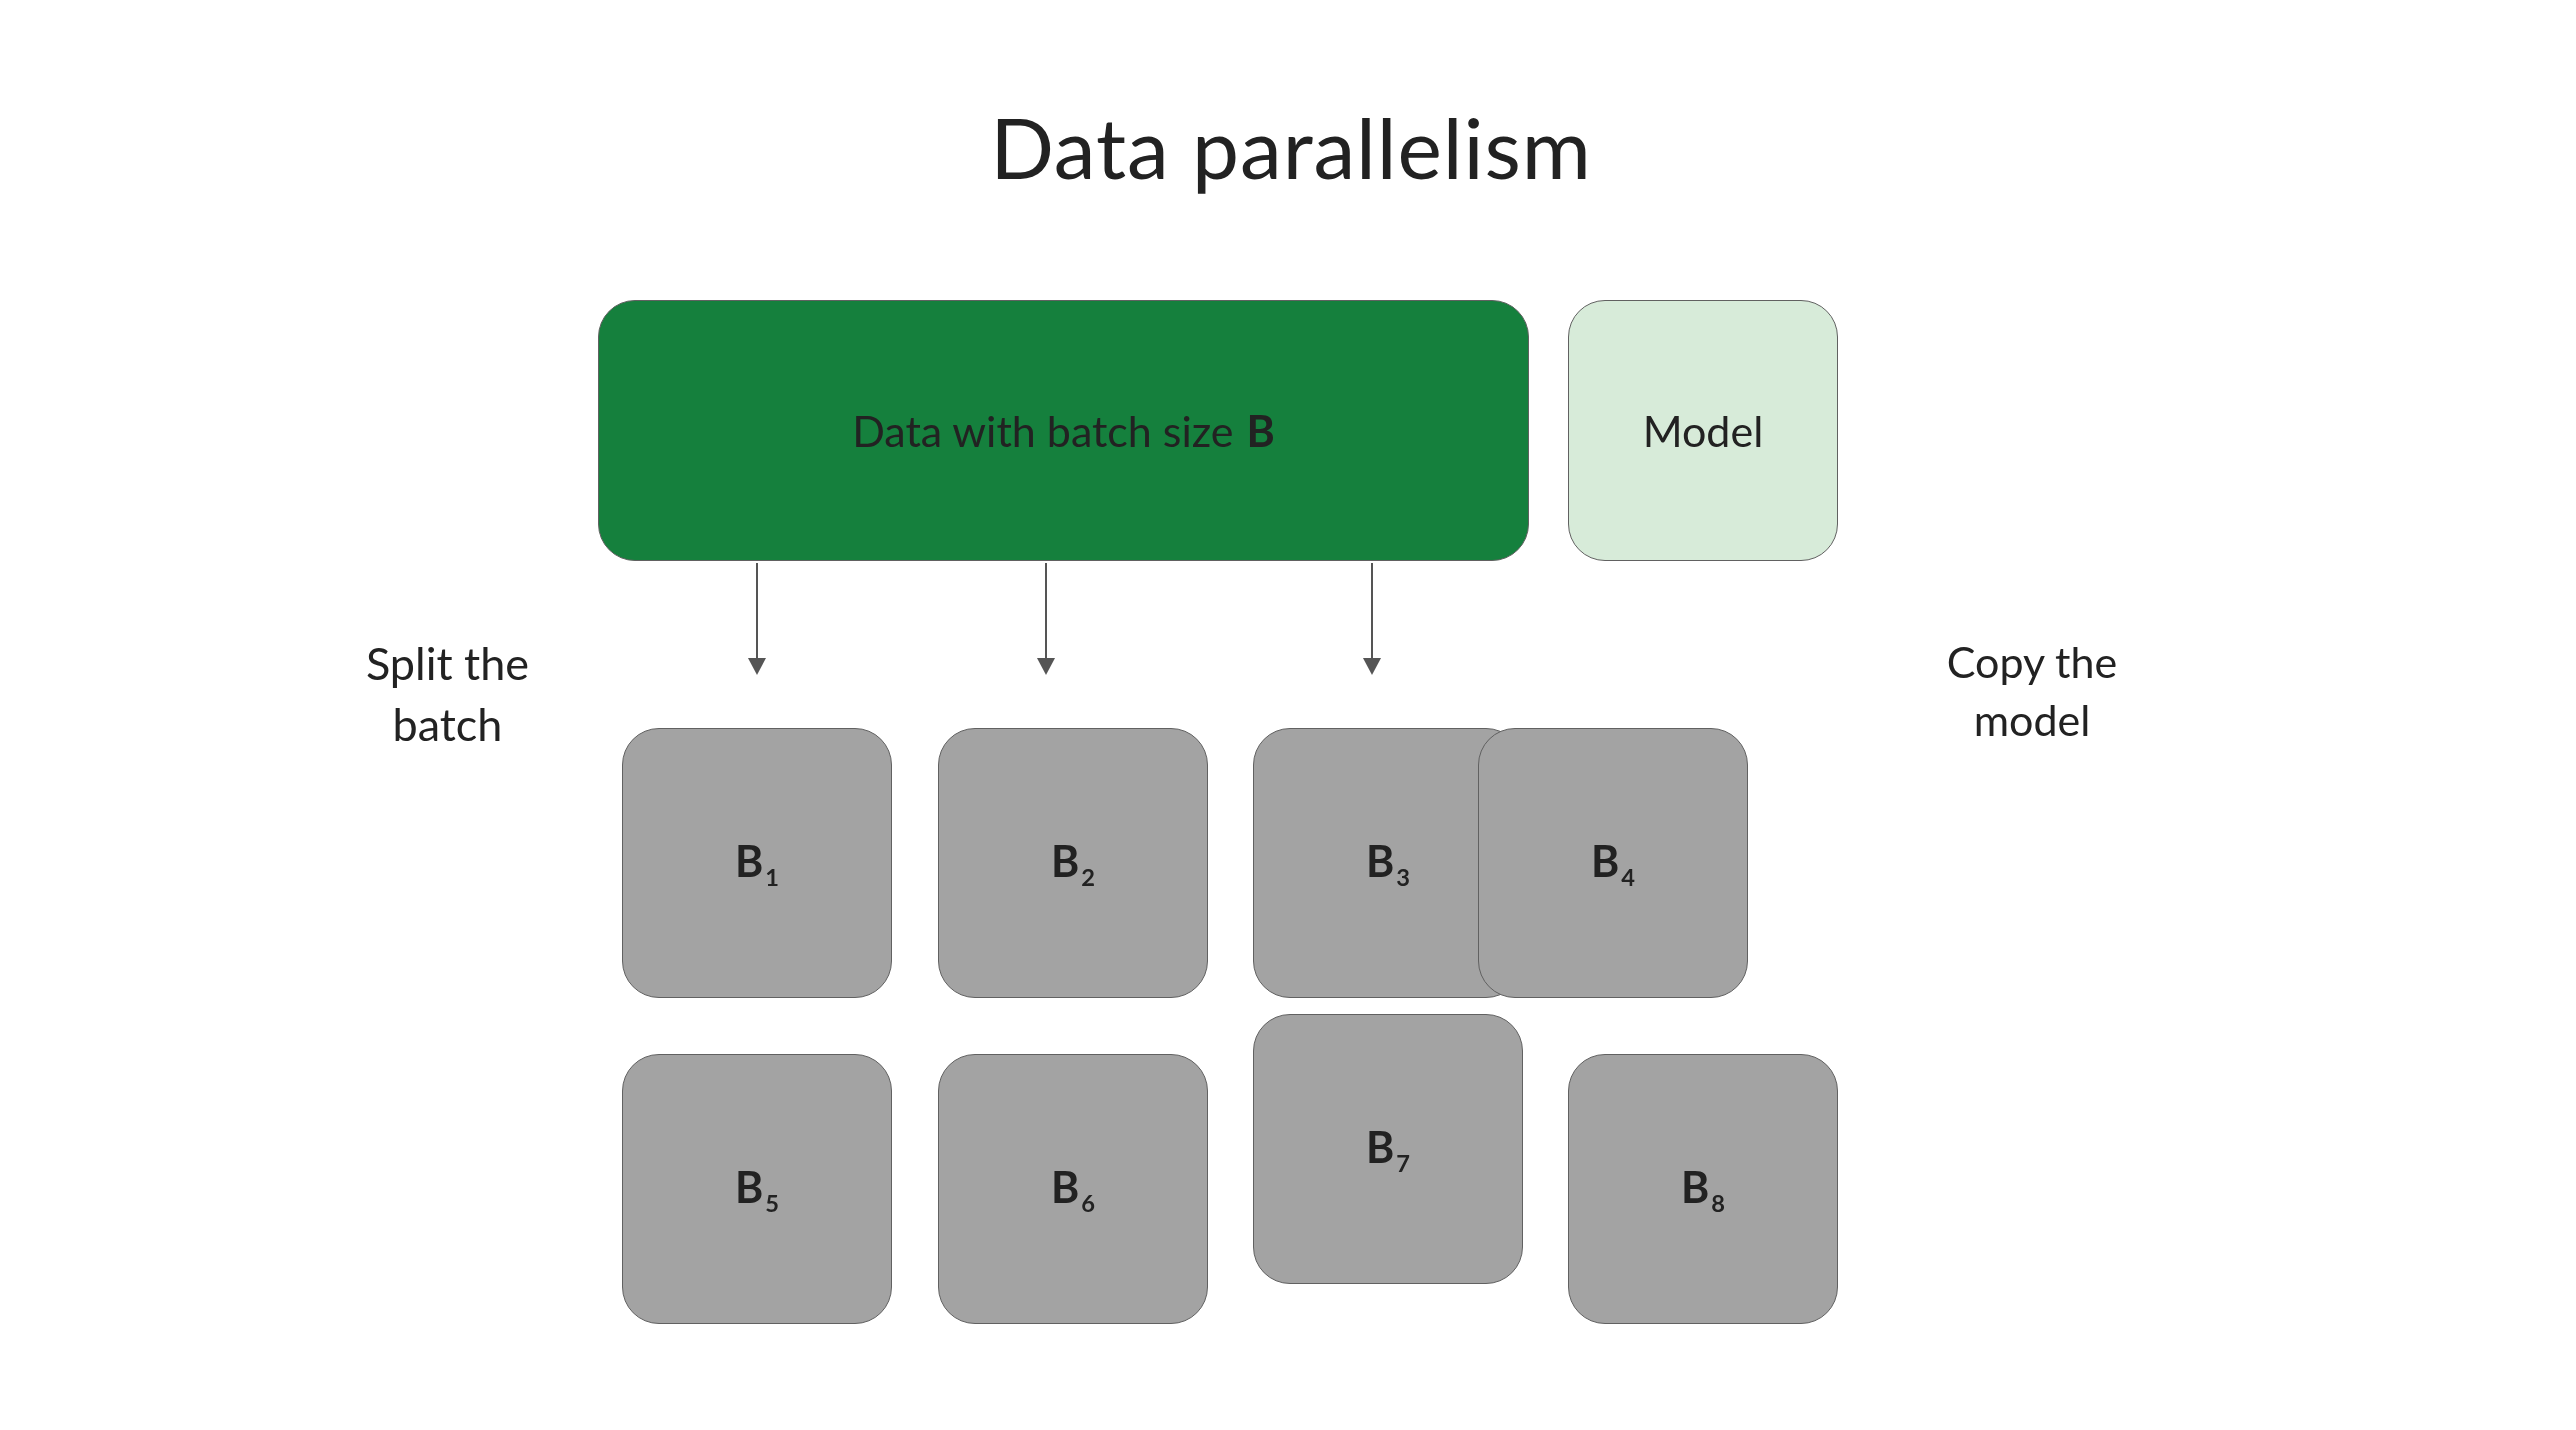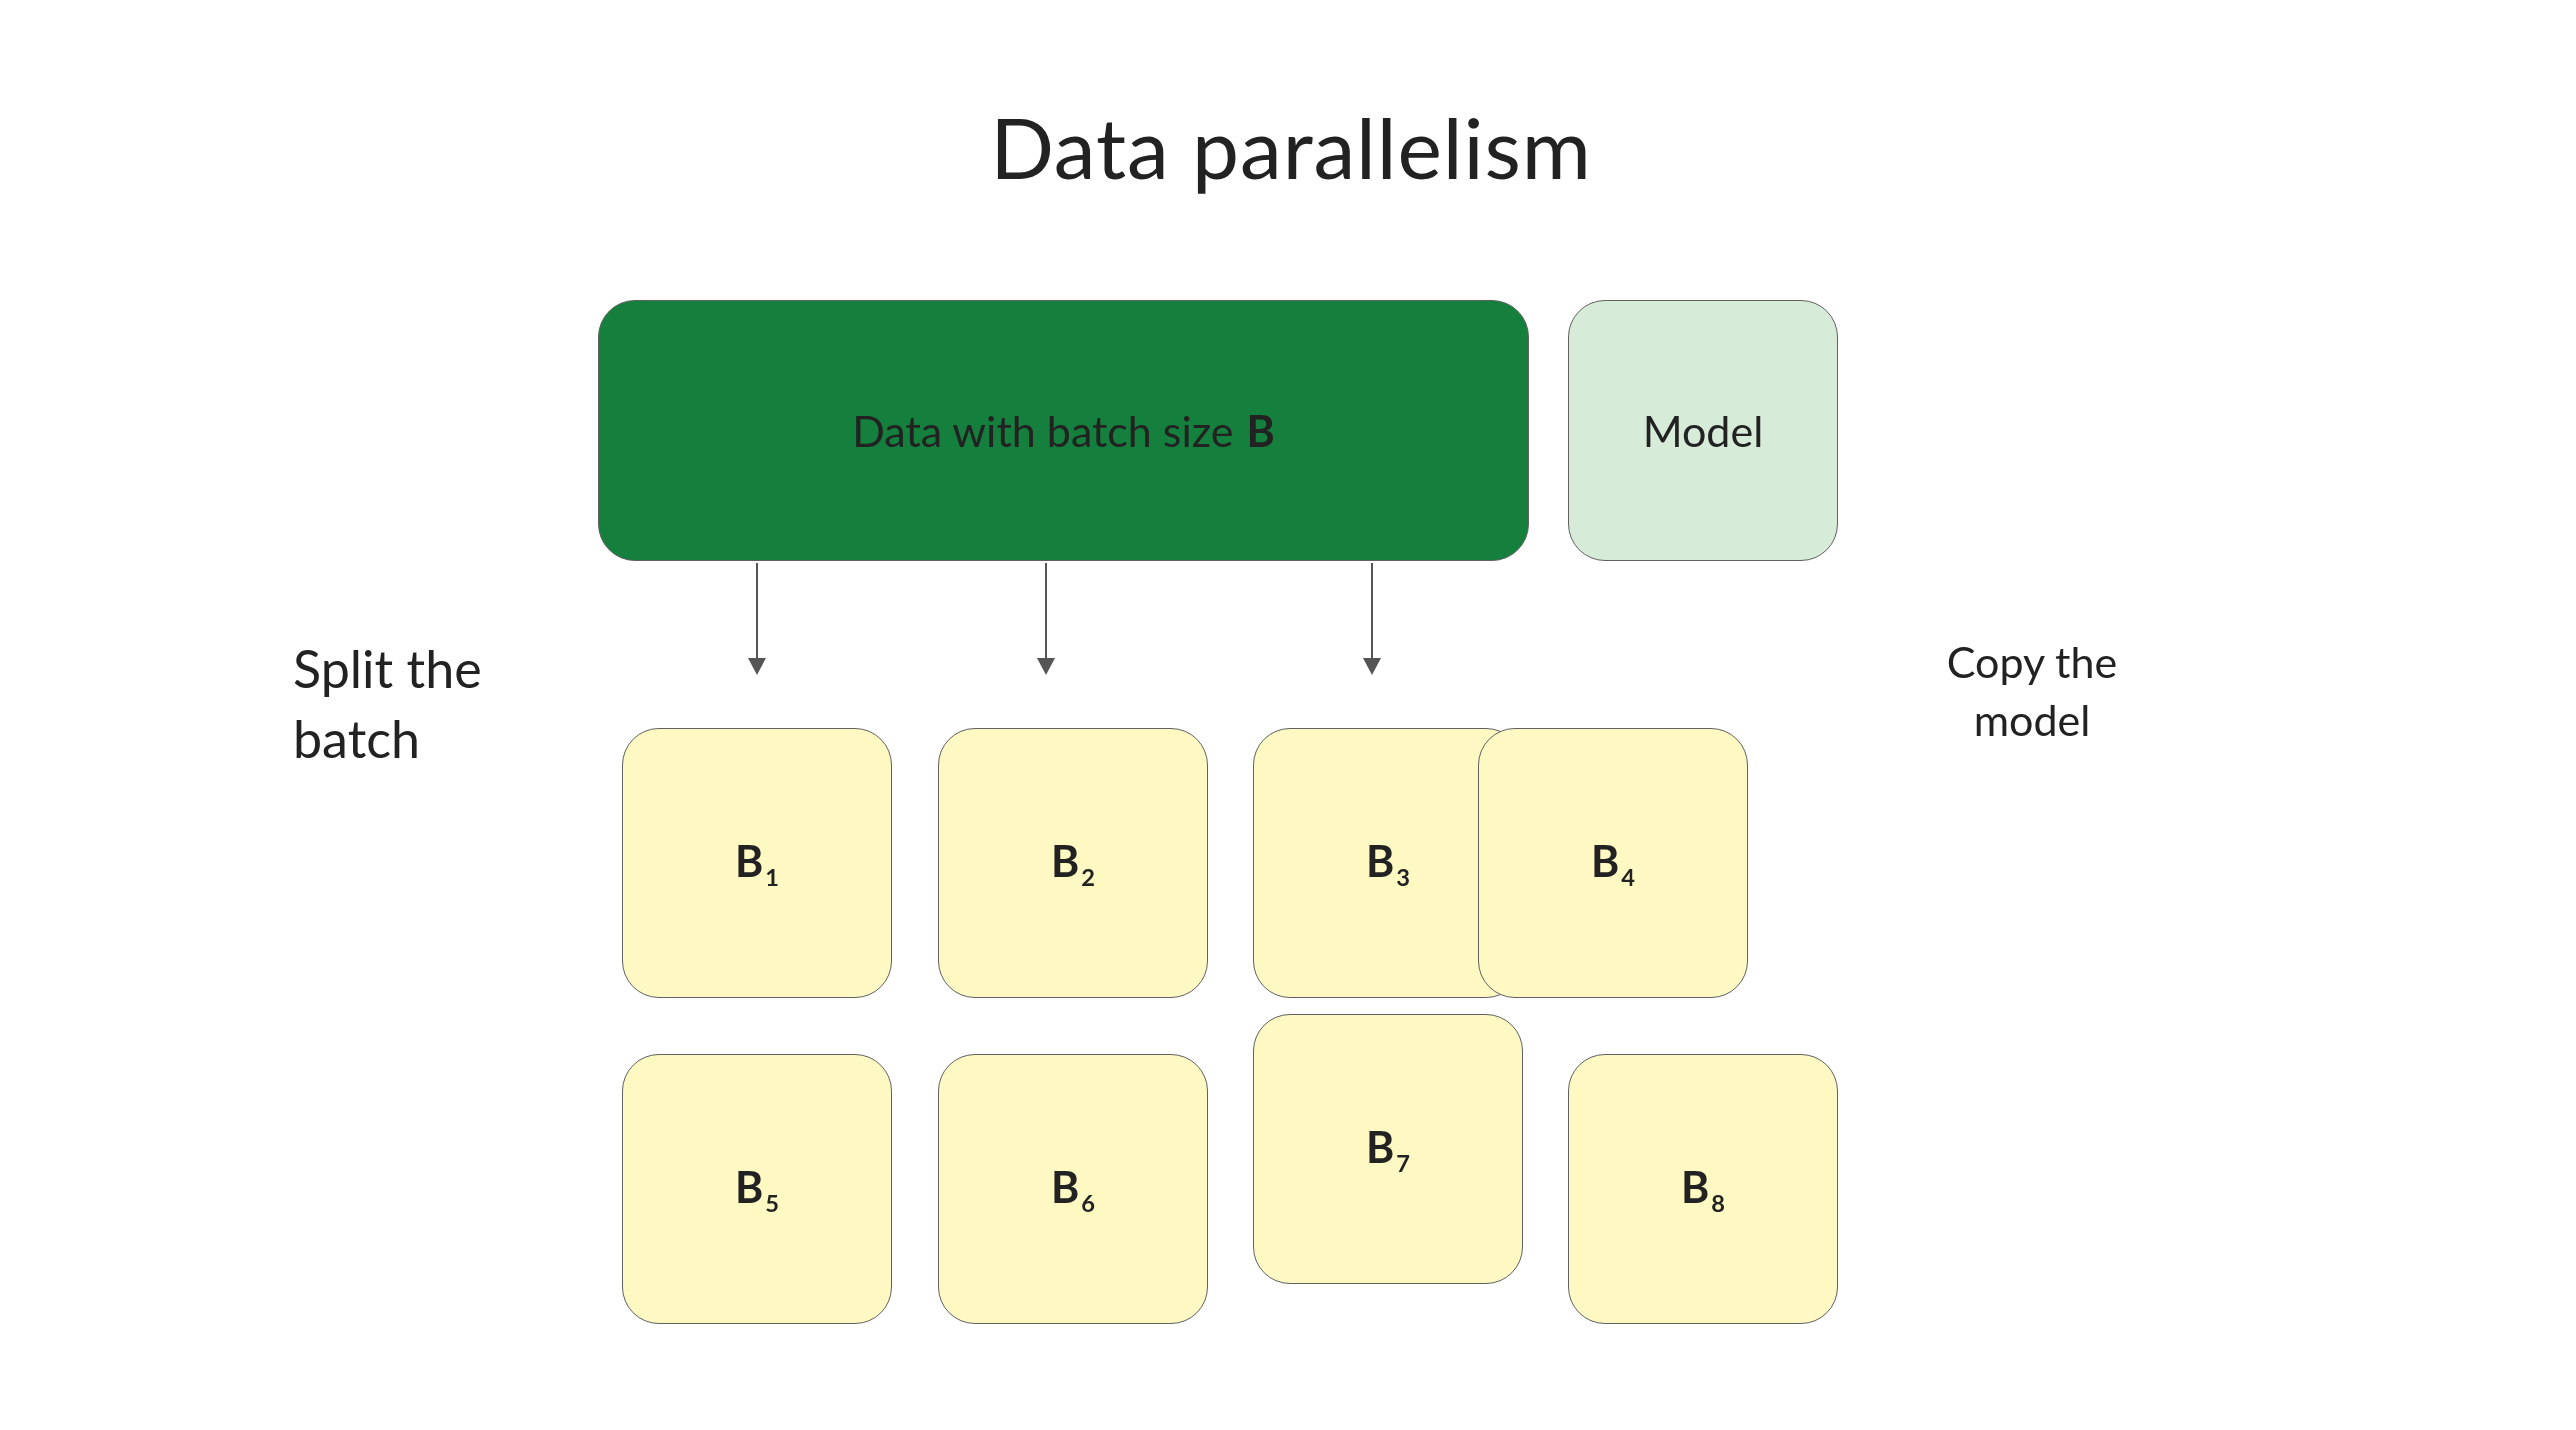--- a/index.html
+++ b/index.html
@@ -32,31 +32,32 @@
     width: 931px; height: 261px;
     font-size: 43px;
   }
   .model-box {
     background: #d7ebd9; 
     left: 1566px; top: 298px;
     width: 270px; height: 261px;
     font-size: 43px;
   }
   .batch-box {
-    background: #fef9c3; 
+    background: #a3a3a3; 
     width: 270px; height: 270px;
     font-size: 43px;
     font-weight: 700;
   }
 
   .label-left {
     position: absolute;
-    left: 289px; top: 630px;
+    left: 301px; top: 630px;
     width: 289px;
-    font-size: 52px;
+    text-align: center;
+    font-size: 45px;
     line-height: 1.35;
   }
   .label-right {
     position: absolute;
     left: 1881px; top: 630px;
     width: 298px;
     text-align: center;
     font-size: 43px;
     line-height: 1.35;
   }

